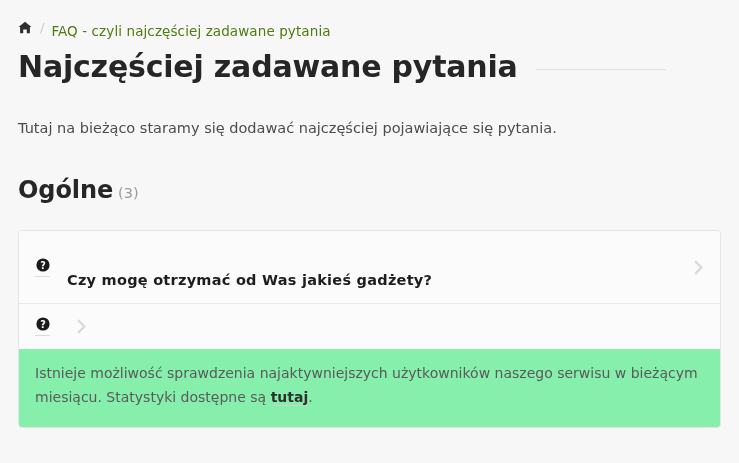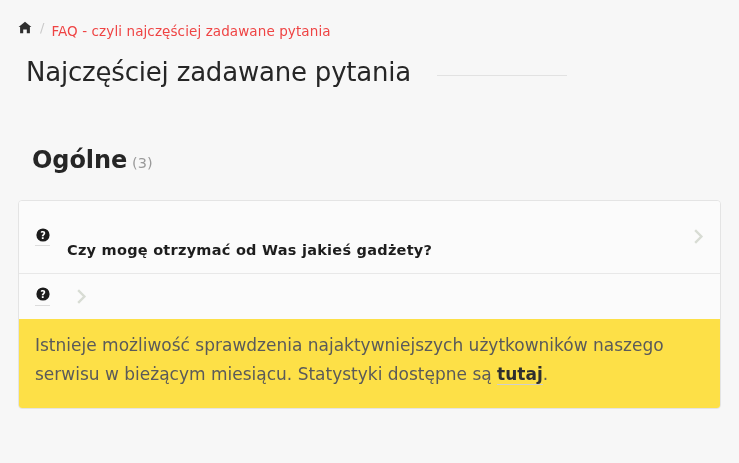--- a/index.html
+++ b/index.html
@@ -39,40 +39,40 @@
     text-decoration: none;
     margin-right: 2px;
   }
   .home-icon svg { display: block; }
   .crumb-sep {
     color: #c9c9c9;
     margin: 0 7px 0 6px;
     font-size: 13px;
   }
   .crumb-current {
-    color: #ef4444;
+    color: #4d7c0f;
     font-size: 13.5px;
     letter-spacing: .1px;
     margin-top: 8px;
   }
 
   
   .title-row {
     display: flex;
     align-items: center;
     margin-top: 4px;
   }
   .page-title {
-    font-size: 26px;
-    font-weight: normal;
+    font-size: 30px;
+    font-weight: bold;
     color: #262626;
     letter-spacing: -0.2px;
     line-height: 1.12;
     white-space: nowrap;
-    margin: 8px;
+    margin: 0;
   }
   .title-rule {
     flex: 1 1 auto;
     height: 1px;
     background: #e2e2e2;
     margin-left: 18px;
     margin-top: 6px;
     max-width: 130px;
   }
 
@@ -80,21 +80,21 @@
   .intro {
     margin: 0;
     padding-top: 34px;
     font-size: 14.5px;
     color: #4c4c4c;
     line-height: 1.5;
   }
 
   
   .section-head {
-    margin: 14px;
+    margin: 0;
     padding-top: 37px;
     font-size: 24px;
     font-weight: bold;
     color: #262626;
     letter-spacing: -0.1px;
   }
   .section-count {
     font-size: 14.5px;
     font-weight: normal;
     color: #9a9a9a;
@@ -147,24 +147,24 @@
     color: #d8dcd4;
     font-size: 17px;
     line-height: 1;
     padding-left: 10px;
     font-weight: bold;
   }
   .chevron svg { display: block; }
 
   .faq-answer {
     padding: 12px 16px 18px 16px;
-    font-size: 17px;
+    font-size: 14px;
     line-height: 1.74;
     color: #5a5a5a;
-    background: #fde047;
+    background: #86efac;
   }
   .answer-link {
     color: #2f2f2f;
     font-weight: bold;
     text-decoration: none;
     border-bottom: 1px solid #cfcfcf;
   }
 </style>
 </head>
 <body>
@@ -181,20 +181,21 @@
     </a>
     <span class="crumb-sep">/</span>
     <span class="crumb-current">FAQ - czyli najczęściej zadawane pytania</span>
   </nav>
 
   <div class="title-row">
     <h1 class="page-title">Najczęściej zadawane pytania</h1>
     <span class="title-rule"></span>
   </div>
 
+  <p class="intro">Tutaj na bieżąco staramy się dodawać najczęściej pojawiające się pytania.</p>
 
   <h2 class="section-head">
     <span>Ogólne</span><span class="section-count">(3)</span>
   </h2>
 
   <div class="faq-panel">
 
     <div class="faq-item">
       <div class="faq-question">
         <span class="q-icon">

